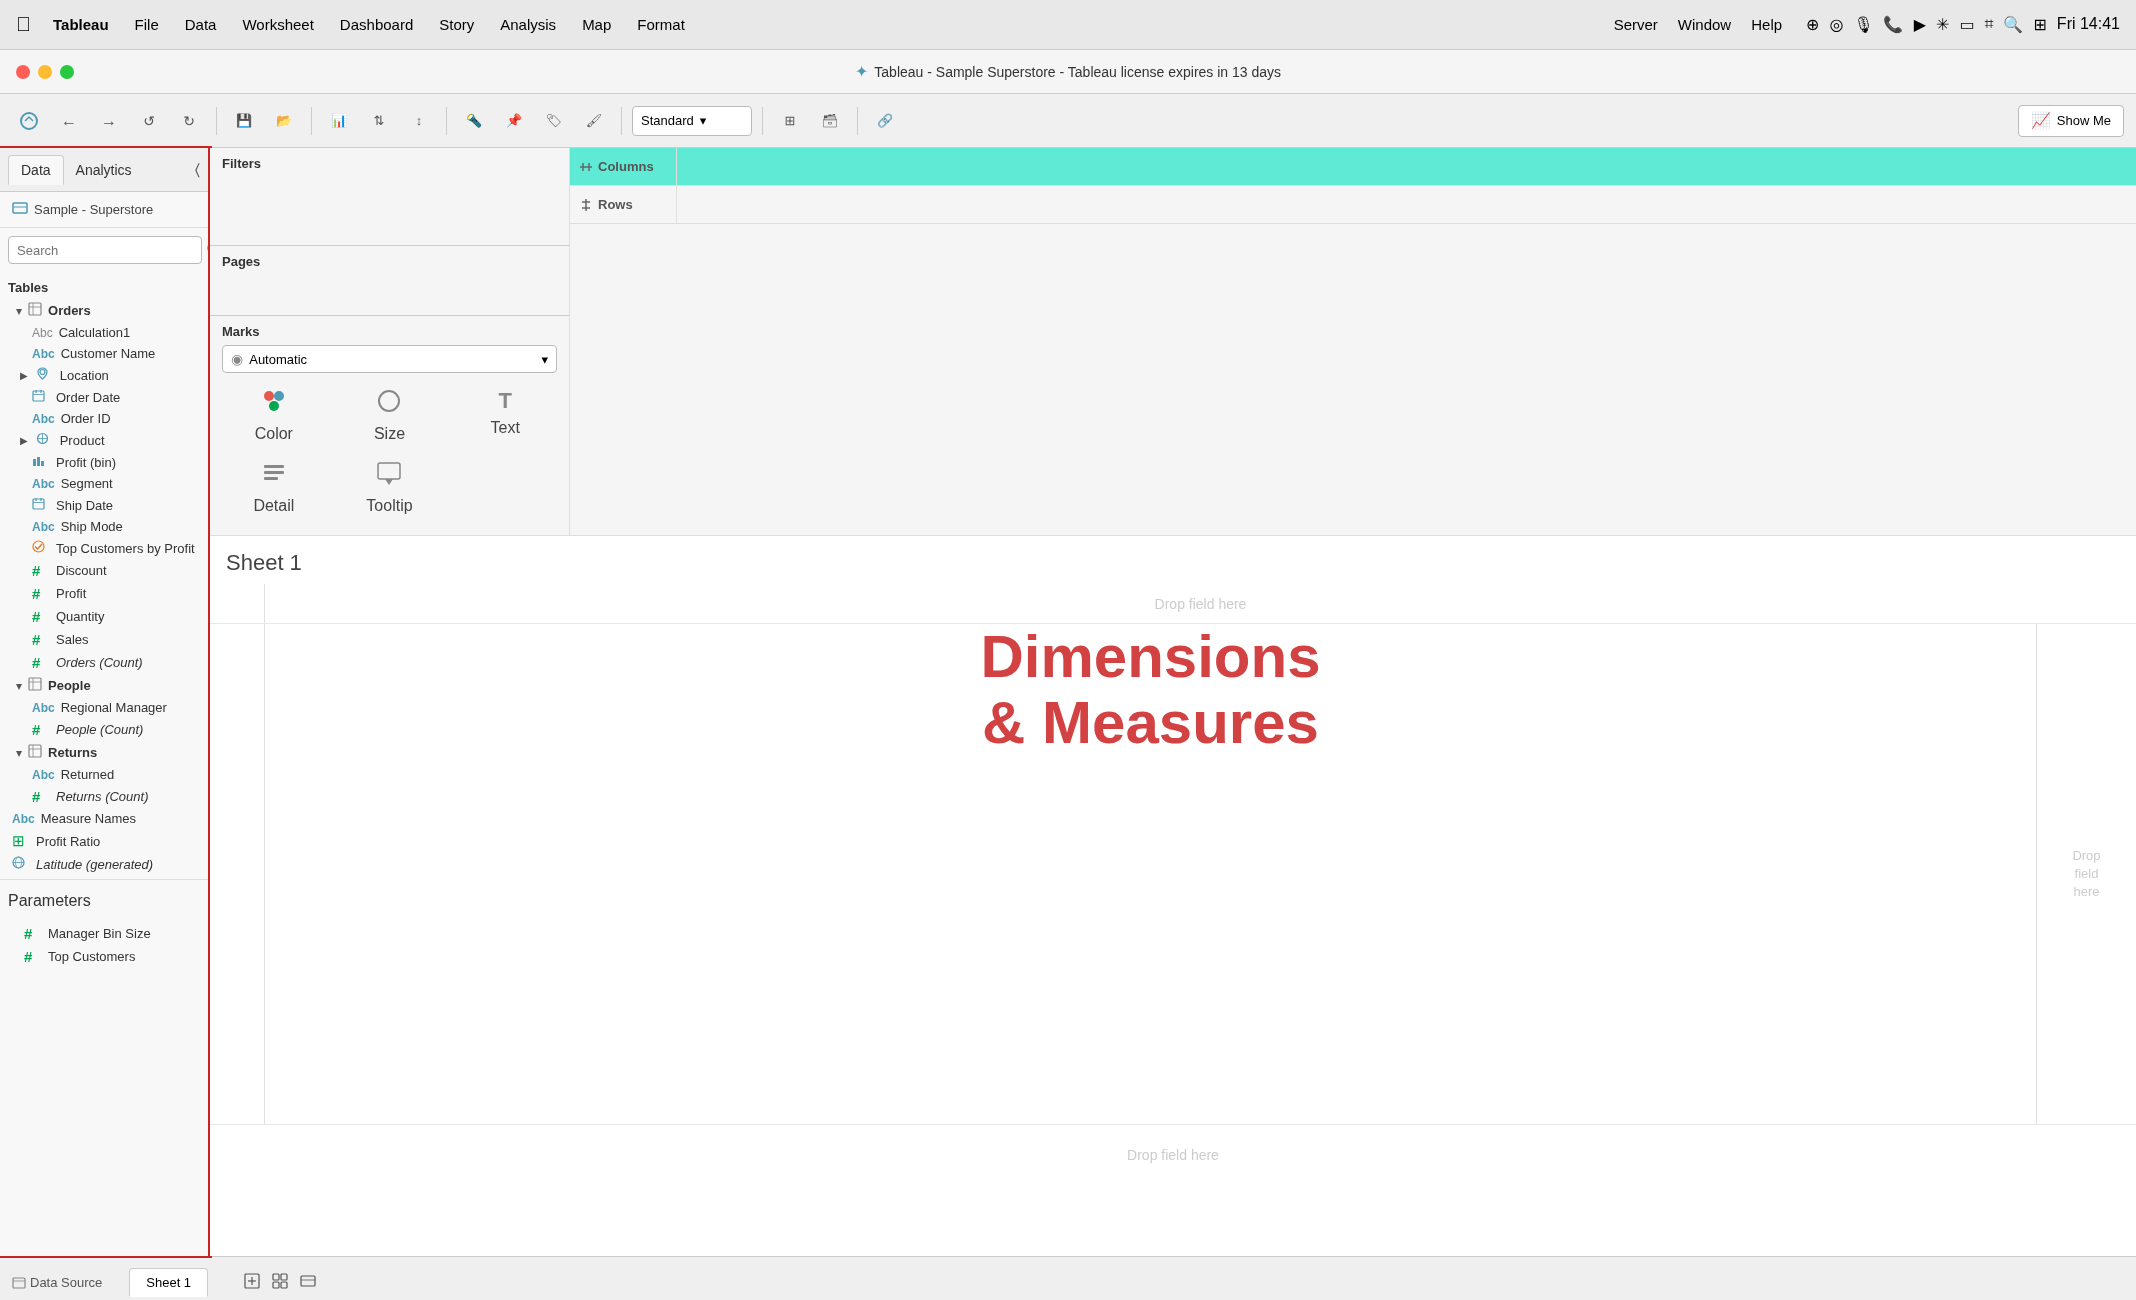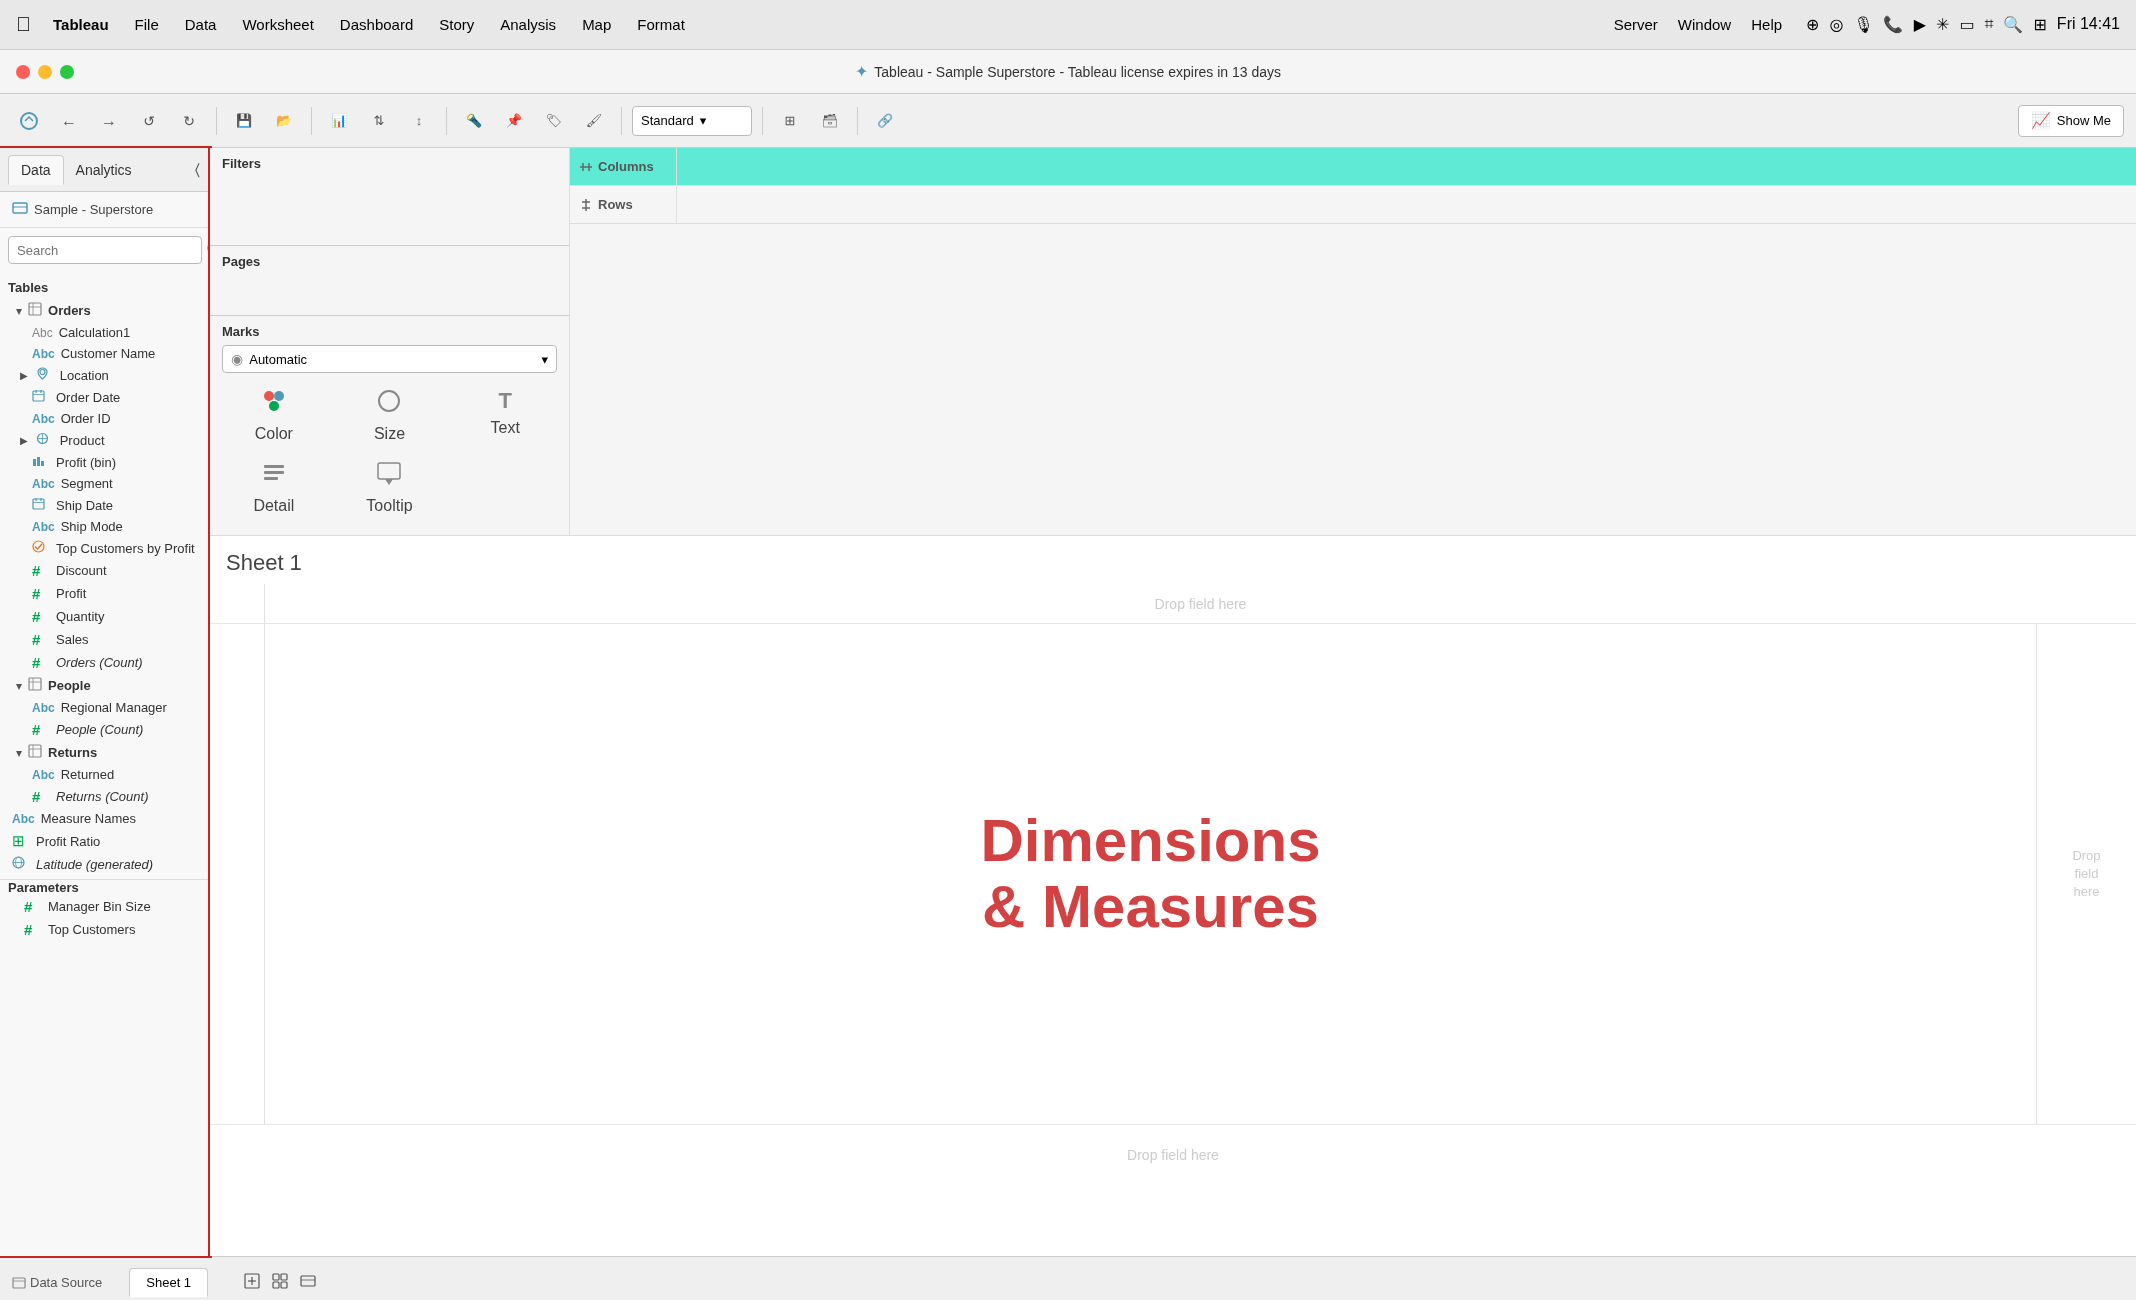--- a/index.html
+++ b/index.html
@@ -186,23 +186,23 @@
     .icon-geo { color: #4e9bb5; font-size: 12px; }
     .icon-set { color: #e87722; font-size: 12px; }
     .icon-calc { color: #888; font-size: 11px; }
     .field-item.has-children { padding-left: 20px; }
     .field-item.has-children .expand-arrow { font-size: 10px; color: #555; margin-right: 2px; }
 
     .italic-field { font-style: italic; }
 
     
     .params-header {
-      padding: 0 8px;
-      font-size: 13px;
-      font-weight: 700;
+      padding: 12px 8px;
+      font-size: 16px;
+      font-weight: 400;
       color: #333;
       border-top: 1px solid #ddd;
       margin-top: 4px;
     }
     .shelf-row {
       display: flex;
       align-items: center;
       height: 38px;
       border-bottom: 1px solid #e8e8e8;
       padding: 0 8px;
@@ -704,21 +704,21 @@
         <div style="padding:14px 16px 8px 16px;font-size:22px;color:#444;font-weight:400;">Sheet 1</div>
 
         <div style="display:flex;height:40px;border-bottom:1px solid #e8e8e8;">
           <div style="width:55px;border-right:1px solid #e0e0e0;"></div>
           <div style="flex:1;display:flex;align-items:center;justify-content:center;color:#ccc;font-size:14px;">Drop field here</div>
         </div>
 
         <div style="display:flex;flex:1;min-height:500px;">
           <div style="width:55px;border-right:1px solid #e0e0e0;"></div>
 
-          <div style="flex:1;display:flex;align-items:center;justify-content:center;position:relative;">
+          <div style="flex:1;display:flex;justify-content:center;position:relative;">
             <div style="font-size:60px;font-weight:800;color:#cc2222;text-align:center;line-height:1.1;user-select:none;opacity:0.85;">Dimensions<br>&amp; Measures</div>
           </div>
 
           <div style="width:100px;border-left:1px solid #e0e0e0;display:flex;align-items:center;justify-content:center;">
             <div style="color:#ccc;font-size:13px;text-align:center;line-height:1.4;">Drop<br>field<br>here</div>
           </div>
         </div>
 
         <div style="height:60px;border-top:1px solid #e8e8e8;display:flex;align-items:center;justify-content:center;">
           <span style="color:#ccc;font-size:14px;">Drop field here</span>

